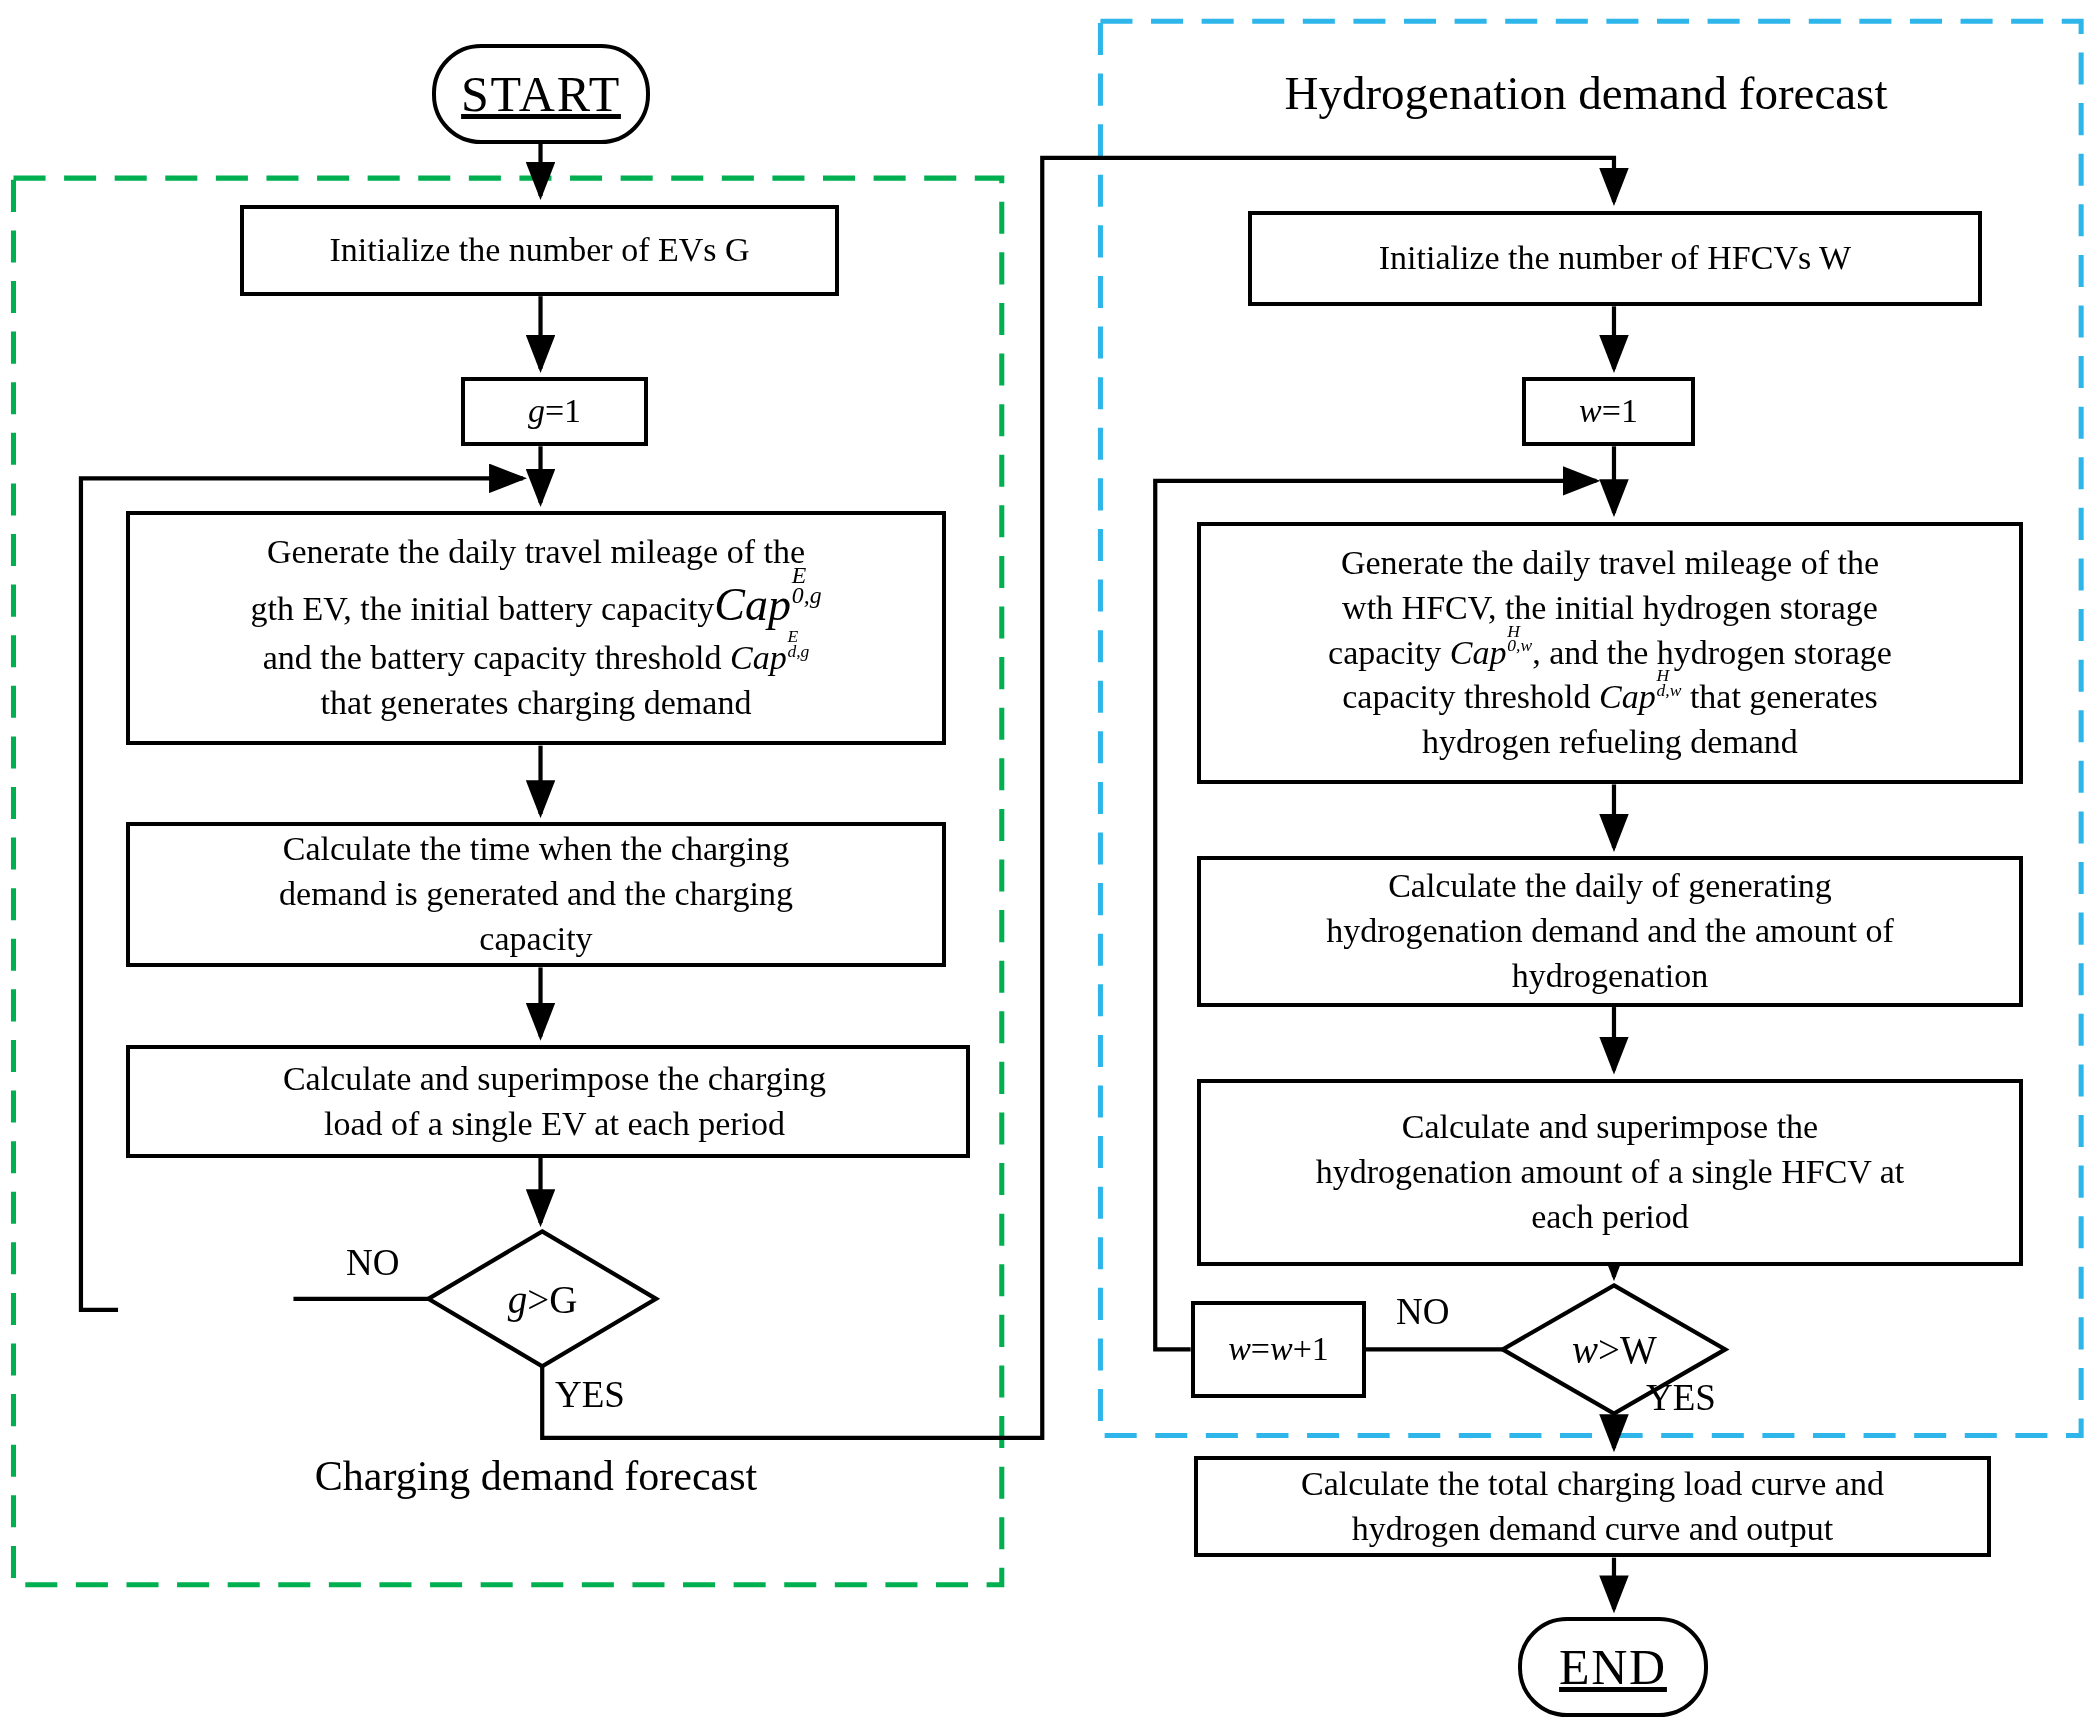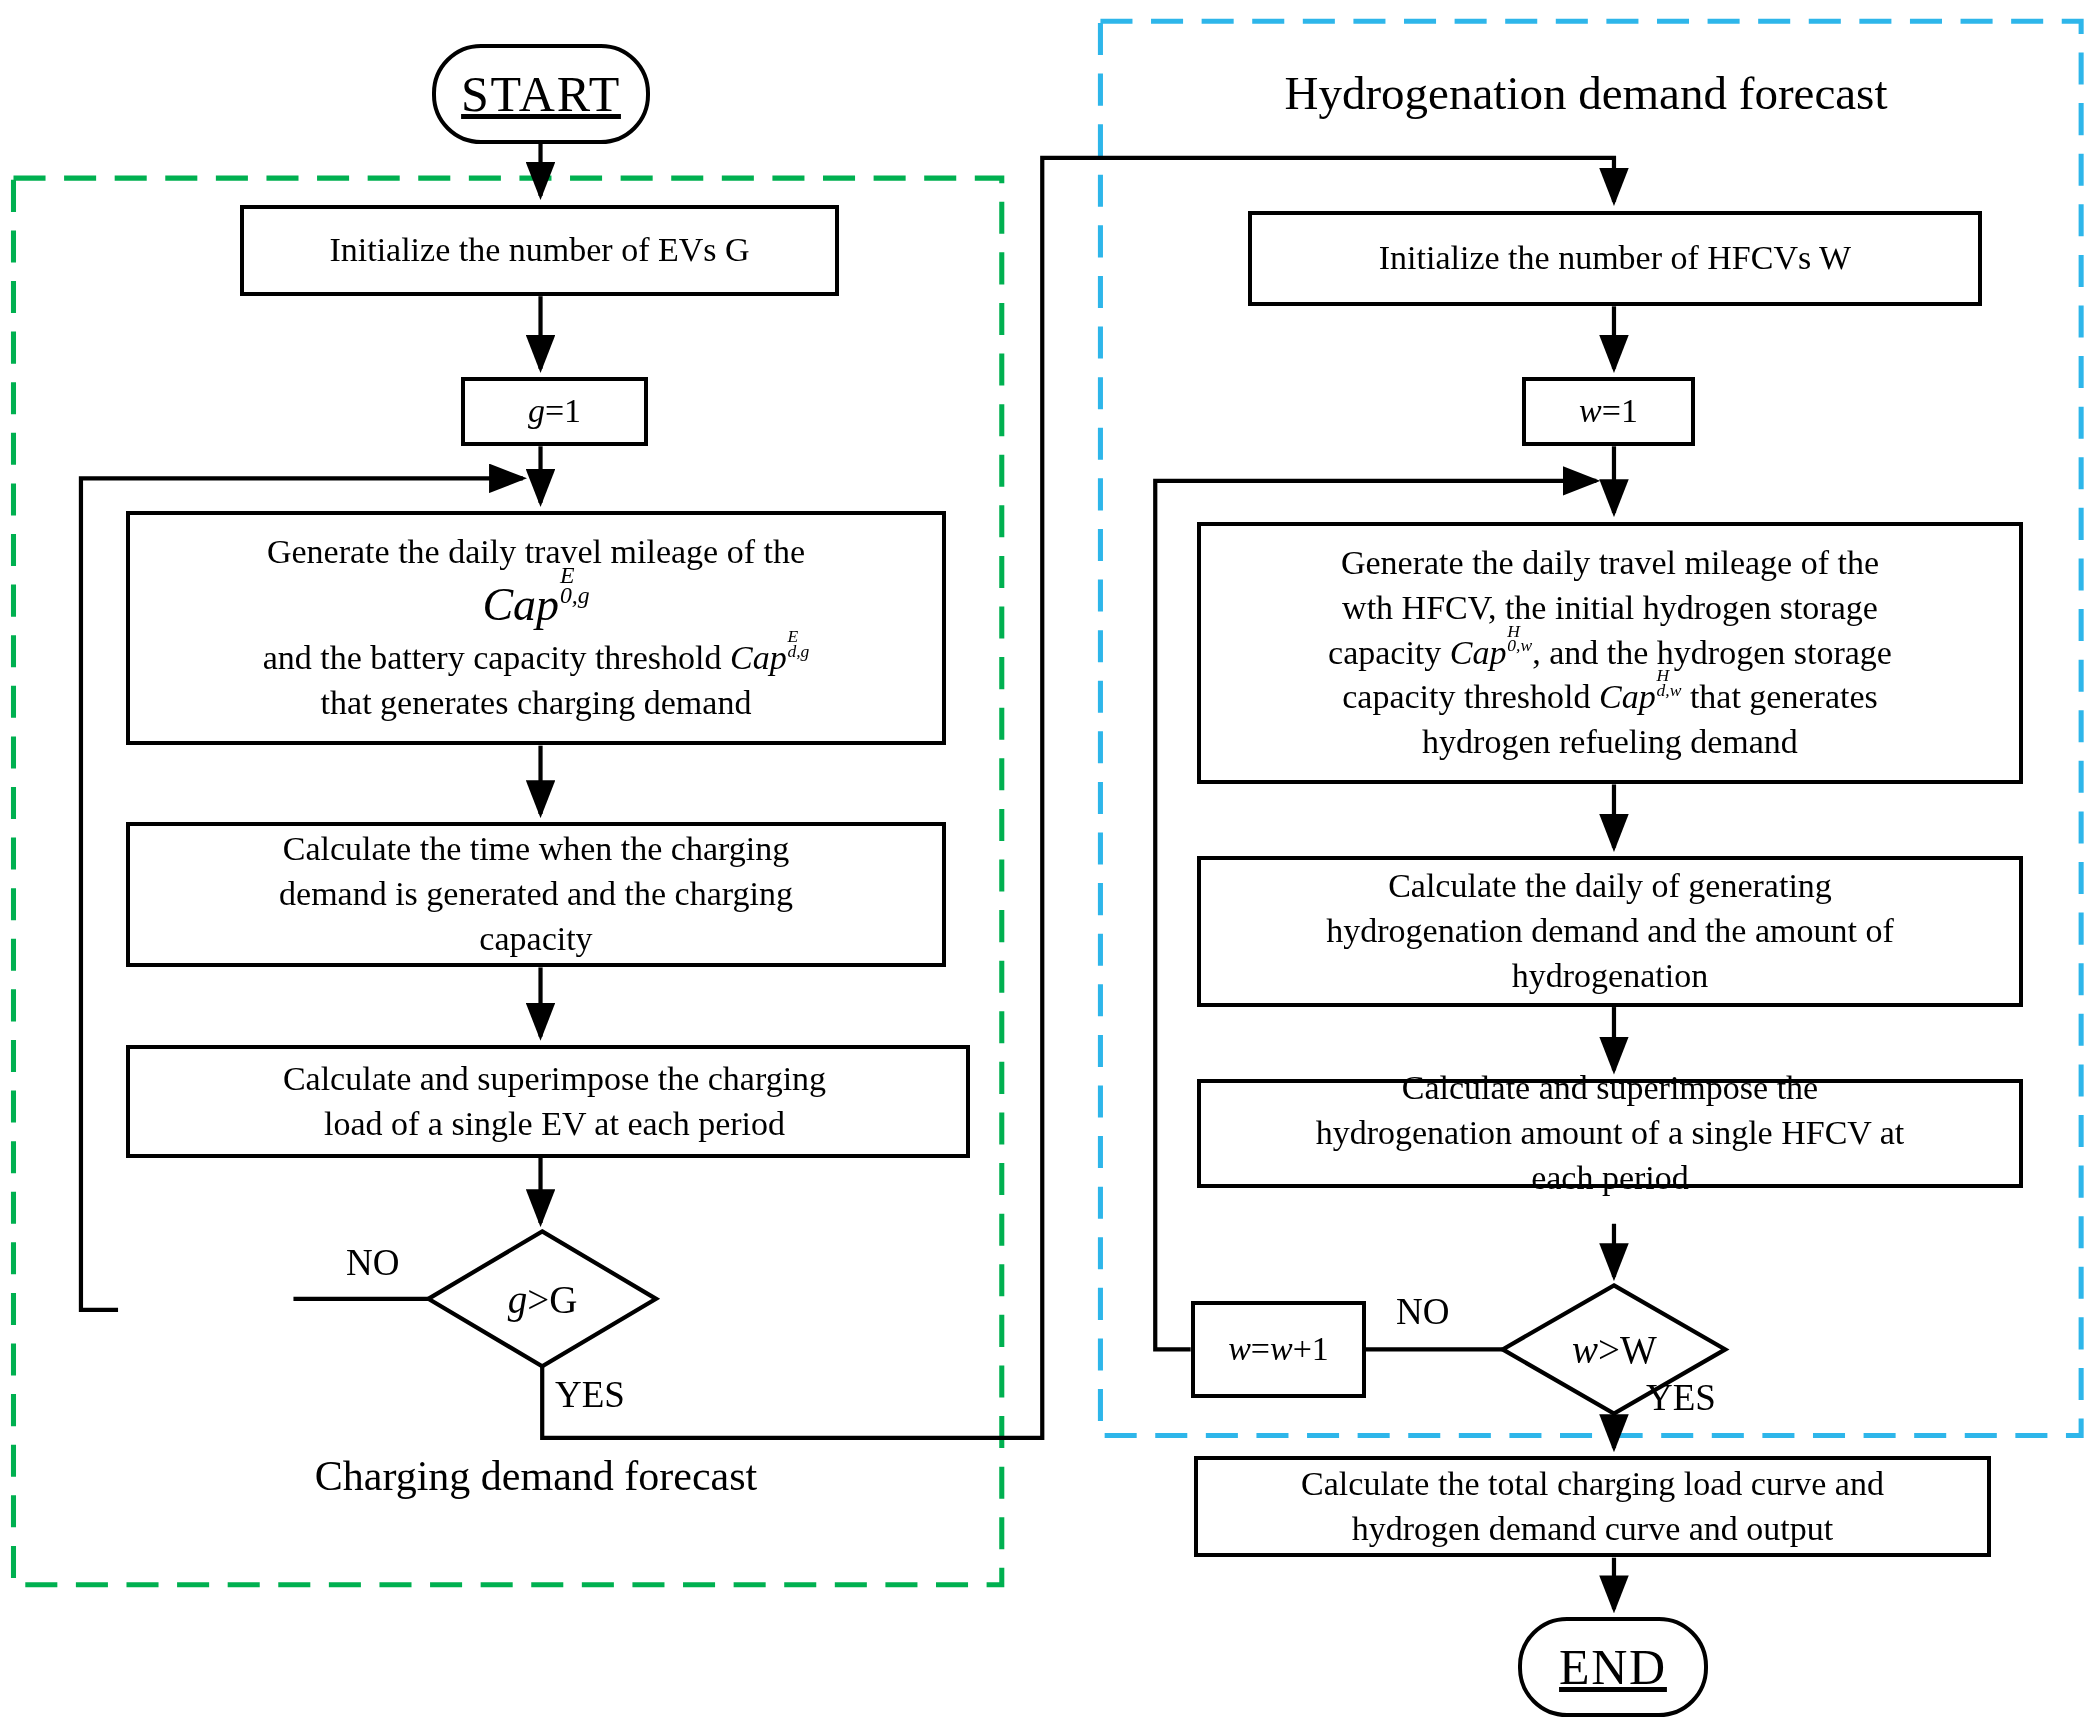--- a/index.html
+++ b/index.html
@@ -73,21 +73,21 @@
   <div class="node" style="left:240px;top:205px;width:599px;height:91px;">
     <span>Initialize the number of EVs G</span>
   </div>
 
   <div class="node" style="left:461px;top:377px;width:187px;height:69px;">
     <span><span class="vital">g</span><span>=1</span></span>
   </div>
 
   <div class="node" style="left:126px;top:511px;width:820px;height:234px;flex-direction:column;">
     <span class="pad-line">Generate the daily travel mileage of the</span>
-    <span class="pad-line"><span class="cap cap-big">
+    <span class="pad-line"><span>gth EV, the initial battery capacity</span><span class="cap cap-big">
           <span class="base">Cap</span>
           <span class="supsub">
             <sup>E</sup>
             <sub>0,g</sub>
           </span>
         </span></span>
     <span class="pad-line"><span>and the battery capacity threshold </span><span class="cap">
           <span class="base">Cap</span>
           <span class="supsub">
             <sup>E</sup>
@@ -143,21 +143,21 @@
         </span><span> that generates</span></span>
     <span class="pad-line">hydrogen refueling demand</span>
   </div>
 
   <div class="node prewrap" style="left:1197px;top:856px;width:826px;height:151px;">
     <span class="prewrap">Calculate the daily of generating
 hydrogenation demand and the amount of
 hydrogenation</span>
   </div>
 
-  <div class="node prewrap" style="left:1197px;top:1079px;width:826px;height:109px;">
+  <div class="node prewrap" style="left:1197px;top:1079px;width:826px;height:187px;">
     <span class="prewrap">Calculate and superimpose the
 hydrogenation amount of a single HFCV at
 each period</span>
   </div>
 
   <div class="dlabel" style="left:1530px;top:1307px;width:169px;height:84px;">
     <span><span class="vital">w</span><span>&gt;W</span></span>
   </div>
 
   <div class="node" style="left:1191px;top:1301px;width:175px;height:97px;">

